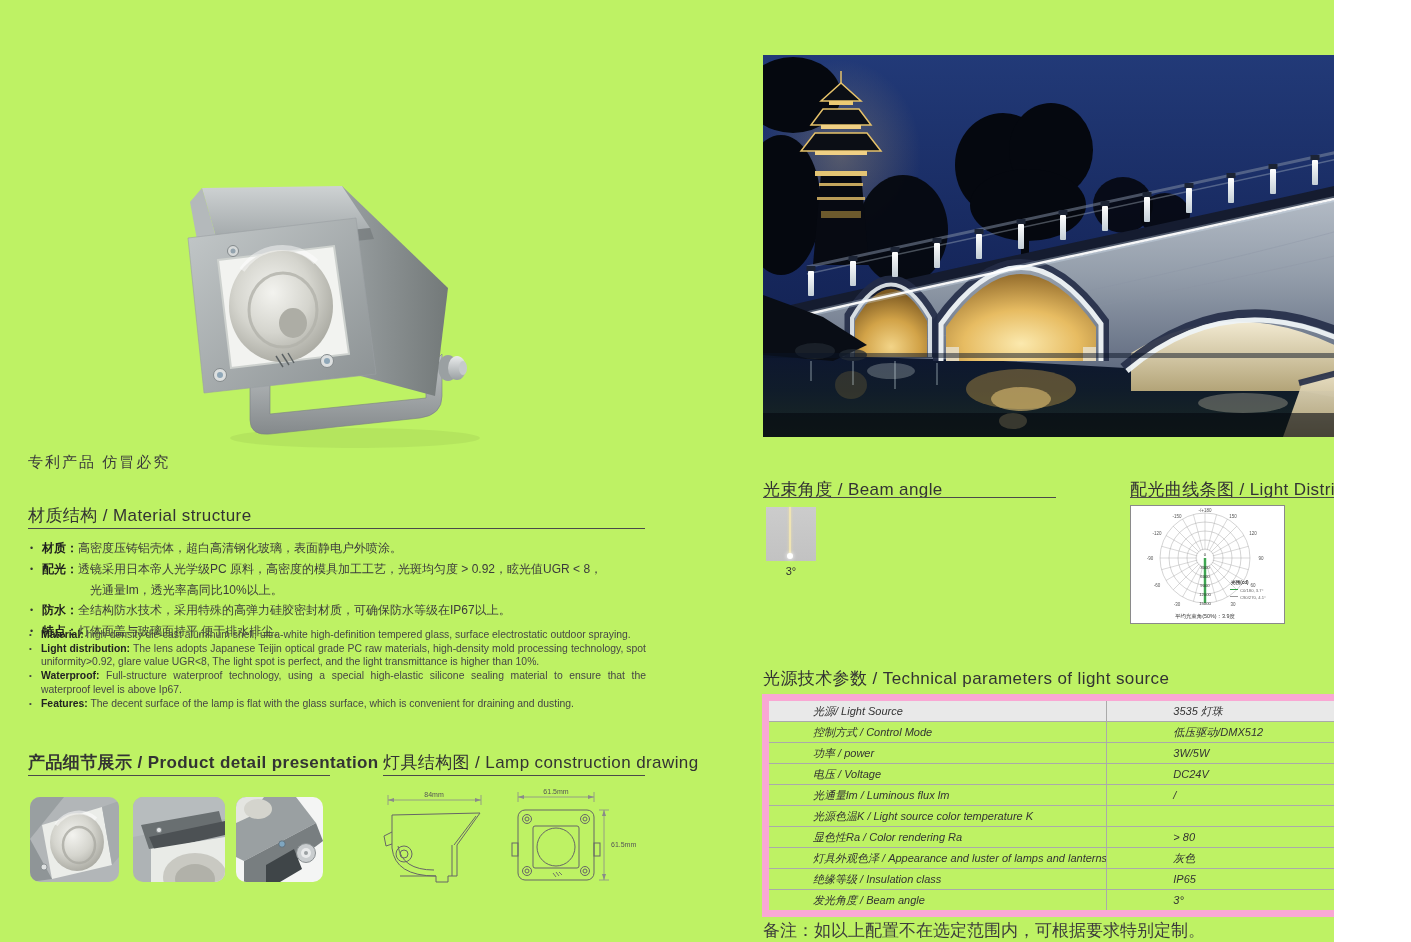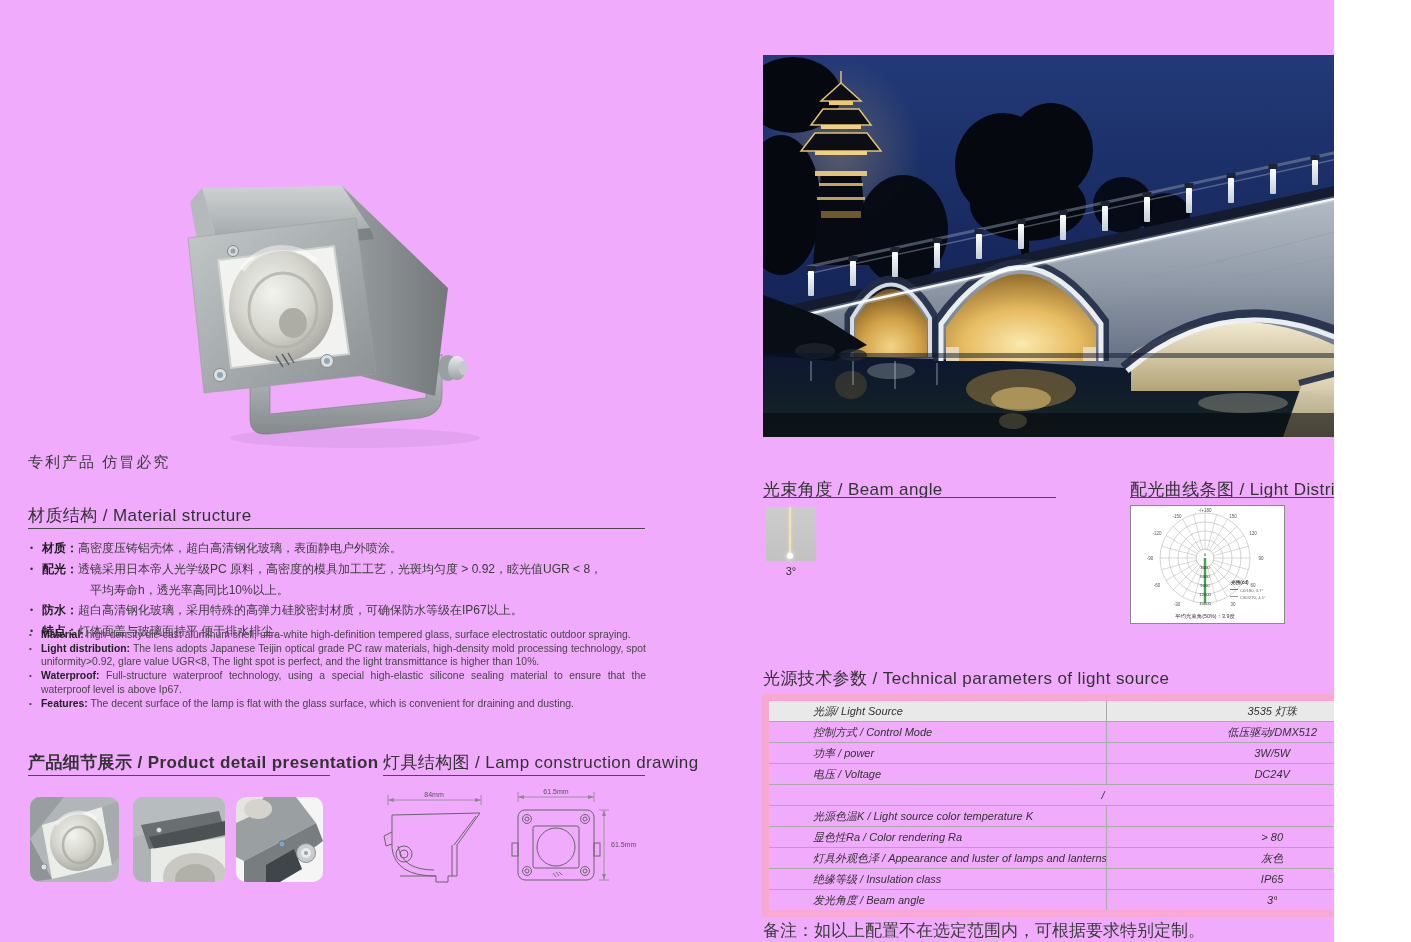--- a/index.html
+++ b/index.html
@@ -1,16 +1,16 @@
 <!DOCTYPE html>
 <html><head>
 <meta charset="utf-8">
 <style>
   html,body{margin:0;padding:0;background:#fff;}
-  .page{position:relative;width:1334px;height:942px;background:#f0abfc;overflow:hidden;
+  .page{position:relative;width:1334px;height:942px;background:#bef264;overflow:hidden;
         font-family:"Liberation Sans","DejaVu Sans",sans-serif;color:#333;}
   .abs{position:absolute;}
   .sec-head{position:absolute;font-size:17px;color:#333;letter-spacing:.4px;white-space:nowrap;}
   .hr{position:absolute;height:1px;background:#4a4a4a;}
   .patent{position:absolute;left:28px;top:453px;font-size:15px;color:#3b3b3b;letter-spacing:2px;}
   
   .cn-bullets{position:absolute;left:28px;top:538px;width:626px;font-size:12px;line-height:20px;color:#3c3c3c;}
   .cnb{position:relative;padding-left:14px;}
   .cnb .dot{position:absolute;left:2px;top:0;font-size:9px;color:#333;}
   .cnb b{color:#1e1e1e;font-family:Liberation Mono, monospace;}
@@ -30,21 +30,21 @@
   .beam-line{position:absolute;left:23px;top:0;width:2px;height:48px;background:#efe4b4;box-shadow:0 0 3px #ece0a8;}
   .beam-dot{position:absolute;left:21px;top:46px;width:6px;height:6px;border-radius:50%;background:#fff;box-shadow:0 0 4px #fff;}
   .beam-label{position:absolute;left:766px;top:565px;width:50px;text-align:center;font-size:11px;color:#333;}
   
   .polar-wrap{position:absolute;left:1130px;top:505px;width:155px;height:119px;border:1px solid #8a8a8a;background:#fff;box-sizing:border-box;}
   
   .ttable{position:absolute;left:762px;top:694px;width:616px;border:7px solid #f9a8d4;box-sizing:border-box;font-size:11px;color:#333;font-style:italic;}
   .trow{display:flex;height:20px;line-height:20px;border-top:1px solid #aaaaaa;}
   .trow:first-child{border-top:none;background:#e9e9e9;}
   .tcell-l{width:56.2%;box-sizing:border-box;border-right:1px solid #aaaaaa;padding-left:44px;overflow:hidden;white-space:nowrap;}
-  .tcell-v{flex:1;padding-left:66px;white-space:nowrap;text-align:center;}
+  .tcell-v{flex:1;padding-left:66px;white-space:nowrap;}
   .note{position:absolute;left:763px;top:919px;font-size:17px;color:#3c3c3c;}
   text{font-family:"Liberation Sans","DejaVu Sans",sans-serif;}
 </style>
 </head>
 <body>
 
 <div class="page">
 
   <svg class="abs" style="left:130px;top:98px;" width="430" height="360" viewBox="0 0 430 360">
     <defs>
@@ -115,22 +115,22 @@
   </svg>
 
   <div class="patent">专利产品 仿冒必究</div>
 
   <div class="sec-head" style="left:28px;top:504px;">材质结构 / Material structure</div>
   <div class="hr" style="left:28px;top:528px;width:617px;"></div>
 
   <div class="cn-bullets">
     <div class="cnb"><span class="dot">•</span><b>材质：</b><span>高密度压铸铝壳体，超白高清钢化玻璃，表面静电户外喷涂。</span></div>
     <div class="cnb"><span class="dot">•</span><b>配光：</b><span>透镜采用日本帝人光学级PC 原料，高密度的模具加工工艺，光斑均匀度 &gt; 0.92，眩光值UGR &lt; 8，</span></div>
-    <div class="cn-line2">平均寿命h，透光率高同比10%以上。</div>
-    <div class="cnb"><span class="dot">•</span><b>防水：</b><span>超白高清钢化玻璃，采用特殊的高弹力硅胶密封材质，可确保防水等级在IP67以上。</span></div>
+    <div class="cn-line2">光通量lm，透光率高同比10%以上。</div>
+    <div class="cnb"><span class="dot">•</span><b>防水：</b><span>全结构防水技术，采用特殊的高弹力硅胶密封材质，可确保防水等级在IP67以上。</span></div>
     <div class="cnb"><span class="dot">•</span><b>特点：</b><span>灯体面盖与玻璃面持平,便于排水排尘。</span></div>
   </div>
 
   <div class="en-bullets">
     <div class="enb"><span class="dot">•</span><b>Material:</b><span> high-density die-cast aluminum shell, ultra-white high-definition tempered glass, surface electrostatic outdoor spraying.</span></div>
     <div class="enb"><span class="dot">•</span><b>Light distribution:</b><span> The lens adopts Japanese Teijin optical grade PC raw materials, high-density mold processing technology, spot uniformity&gt;0.92, glare value UGR&lt;8, The light spot is perfect, and the light transmittance is higher than 10%.</span></div>
     <div class="enb"><span class="dot">•</span><b>Waterproof:</b><span> Full-structure waterproof technology, using a special high-elastic silicone sealing material to ensure that the waterproof level is above Ip67.</span></div>
     <div class="enb"><span class="dot">•</span><b>Features:</b><span> The decent surface of the lamp is flat with the glass surface, which is convenient for draining and dusting.</span></div>
   </div>
 
@@ -498,20 +498,21 @@
       </div>
     <div class="trow">
         <div class="tcell-l">功率 / power</div>
         <div class="tcell-v">3W/5W</div>
       </div>
     <div class="trow">
         <div class="tcell-l">电压 / Voltage</div>
         <div class="tcell-v">DC24V</div>
       </div>
     <div class="trow">
+        <div class="tcell-l">光通量lm / Luminous flux lm</div>
         <div class="tcell-v">/</div>
       </div>
     <div class="trow">
         <div class="tcell-l">光源色温K / Light source color temperature K</div>
       </div>
     <div class="trow">
         <div class="tcell-l">显色性Ra / Color rendering Ra</div>
         <div class="tcell-v">&gt; 80</div>
       </div>
     <div class="trow">

